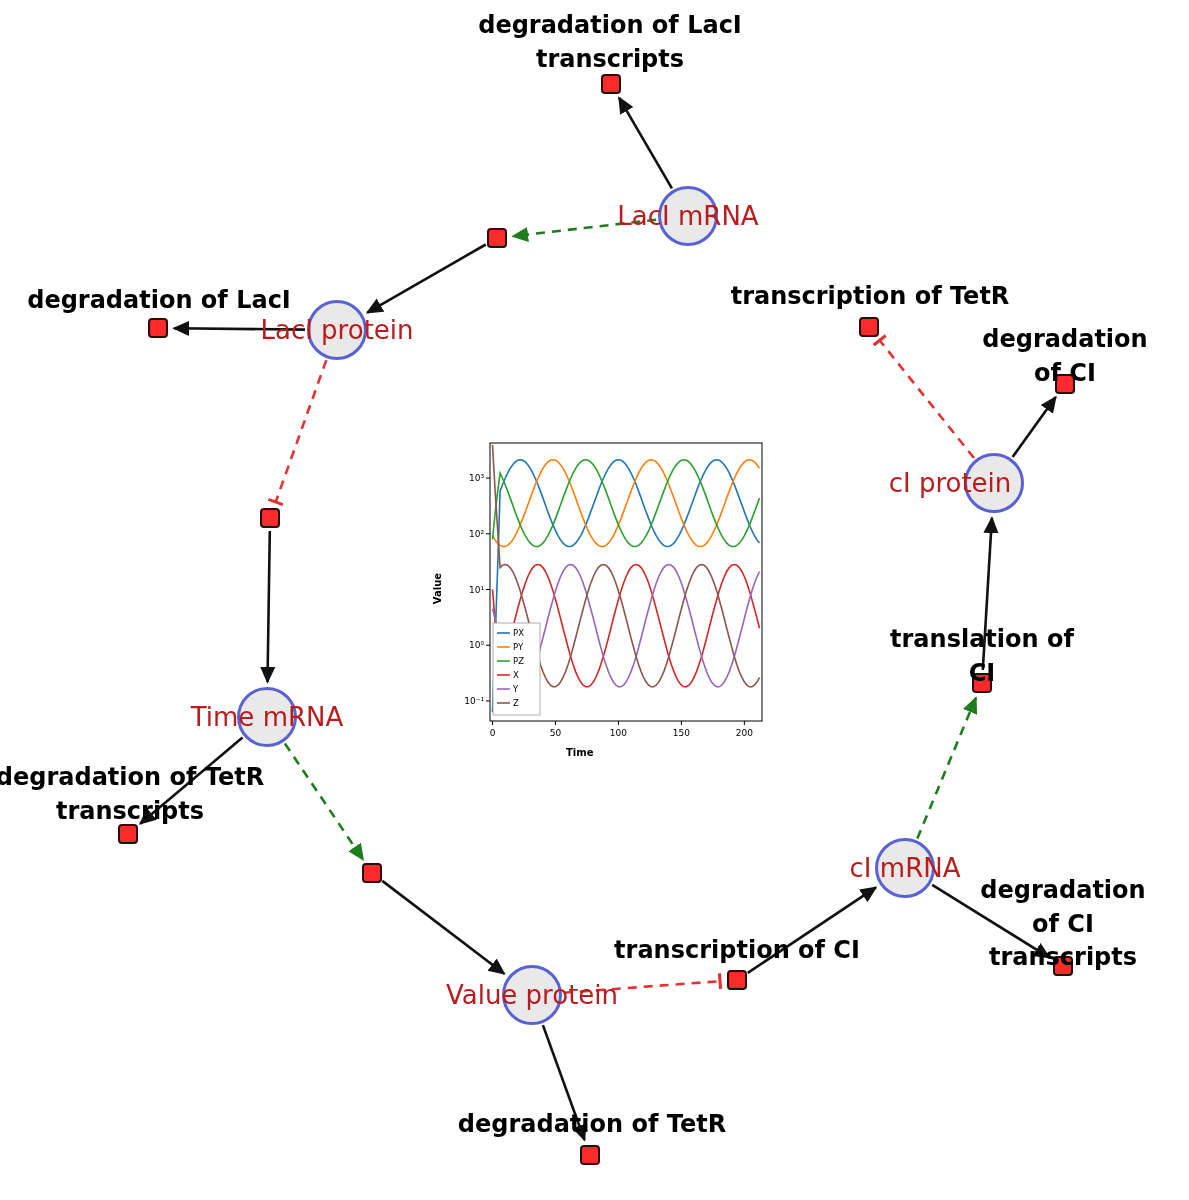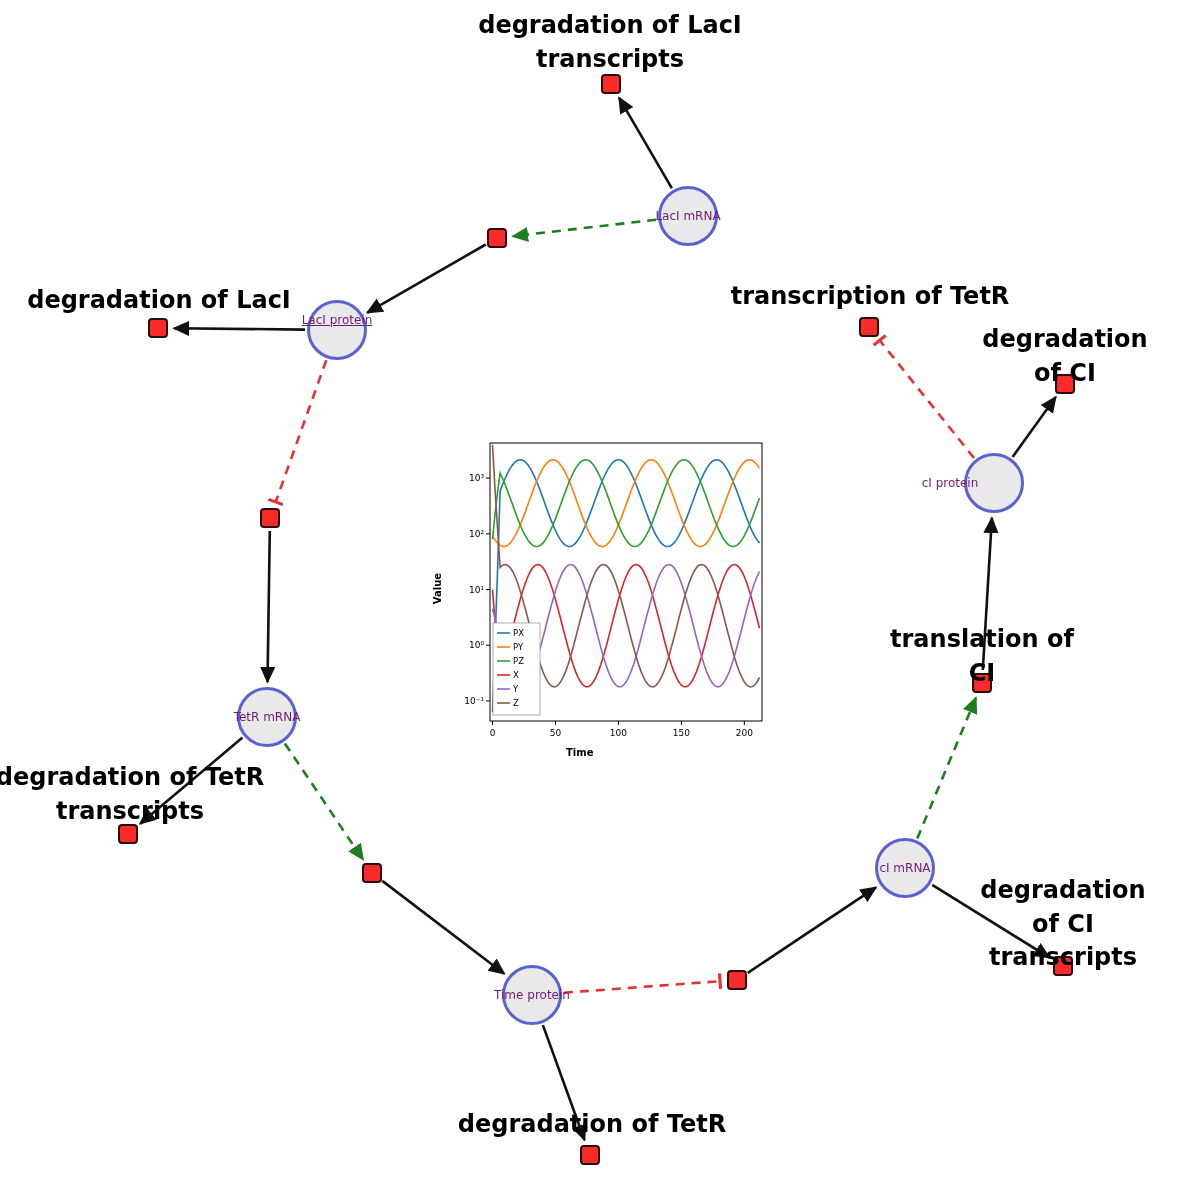--- a/index.html
+++ b/index.html
@@ -2,22 +2,22 @@
 <html><head>
 <meta charset="utf-8">
 <style>
   html,body{margin:0;padding:0;background:#fff;}
   #canvas{position:relative;width:1189px;height:1200px;background:#ffffff;
           font-family:"DejaVu Sans","Liberation Sans",sans-serif;overflow:hidden;}
   #edge-layer{position:absolute;left:0;top:0;width:1189px;height:1200px;z-index:1;}
   #nodes-layer{position:absolute;left:0;top:0;width:100%;height:100%;z-index:2;}
   .species-node{position:absolute;width:60px;height:60px;border-radius:50%;
                 box-sizing:border-box;border:3px solid #5a62d2;z-index:2;}
-  .species-label{position:absolute;transform:translate(-50%,-50%);font-size:12px;
-                 color:#701a75;white-space:nowrap;z-index:4;}
+  .species-label{position:absolute;transform:translate(-50%,-50%);font-size:26px;
+                 color:#b91c1c;white-space:nowrap;z-index:4;}
   .reaction-node{position:absolute;width:20px;height:20px;border-radius:4px;
                  box-sizing:border-box;border:2.5px solid #2a0a0a;z-index:3;}
   .reaction-label{position:absolute;transform:translate(-50%,-50%);font-size:24px;
                   font-weight:bold;color:#000;text-align:center;white-space:pre-line;
                   line-height:1.4;z-index:4;}
   #inset{position:absolute;left:425px;top:438px;width:342px;height:318px;z-index:5;}
   #inset-svg{display:block;}
   #inset-svg text{font-family:"DejaVu Sans","Liberation Sans",sans-serif;fill:#000;}
   .inset-xlabel{position:absolute;left:566px;top:747px;width:120px;text-align:left;
                 font-size:10px;font-weight:bold;color:#000;z-index:6;}
@@ -57,25 +57,25 @@
       <line x1="917.3" y1="838.5" x2="975.9" y2="697.8" stroke="#1e7d1e" stroke-width="2.6" marker-end="url(#arrow-green)" stroke-dasharray="9 7"></line>
       <line x1="982.8" y1="670.0" x2="991.9" y2="517.9" stroke="#111111" stroke-width="2.6" marker-end="url(#arrow-black)"></line>
       <line x1="1012.6" y1="457.0" x2="1055.7" y2="397.0" stroke="#111111" stroke-width="2.6" marker-end="url(#arrow-black)"></line>
       <line x1="974.0" y1="458.0" x2="879.6" y2="340.3" stroke="#e23333" stroke-width="2.6" marker-end="url(#tee-red)" stroke-dasharray="9 7"></line>
     </svg>
 
   <div id="nodes-layer">
       <div class="species-node" style="left: 658px; top: 186px; background: rgb(233, 233, 233); border-color: rgb(90, 98, 210);"></div>
       <div class="species-label" style="left: 688px; top: 216px;">LacI mRNA</div>
       <div class="species-node" style="left: 307px; top: 300px; background: rgb(233, 233, 233); border-color: rgb(90, 98, 210);"></div>
-      <div class="species-label" style="left: 337px; top: 320px; text-decoration: underline;">LacI protein</div>
+      <div class="species-label" style="left: 337px; top: 330px;">LacI protein</div>
       <div class="species-node" style="left: 237px; top: 687px; background: rgb(233, 233, 233); border-color: rgb(90, 98, 210);"></div>
-      <div class="species-label" style="left: 267px; top: 717px;">TetR mRNA</div>
+      <div class="species-label" style="left: 267px; top: 717px;">Time mRNA</div>
       <div class="species-node" style="left: 502px; top: 965px; background: rgb(233, 233, 233); border-color: rgb(90, 98, 210);"></div>
-      <div class="species-label" style="left: 532px; top: 995px;">Time protein</div>
+      <div class="species-label" style="left: 532px; top: 995px;">Value protein</div>
       <div class="species-node" style="left: 875px; top: 838px; background: rgb(233, 233, 233); border-color: rgb(90, 98, 210);"></div>
       <div class="species-label" style="left: 905px; top: 868px;">cI mRNA</div>
       <div class="species-node" style="left: 964px; top: 453px; background: rgb(233, 233, 233); border-color: rgb(90, 98, 210);"></div>
       <div class="species-label" style="left: 950px; top: 483px;">cI protein</div>
       <div class="reaction-node" style="left: 601px; top: 74px; background: rgb(251, 43, 43); border-color: rgb(42, 10, 10);"></div>
       <div class="reaction-label" style="left: 610px; top: 43px;">degradation of LacI
 transcripts</div>
       <div class="reaction-node" style="left: 487px; top: 228px; background: rgb(251, 43, 43); border-color: rgb(42, 10, 10);"></div>
       <div class="reaction-node" style="left: 859px; top: 317px; background: rgb(251, 43, 43); border-color: rgb(42, 10, 10);"></div>
       <div class="reaction-label" style="left: 870px; top: 297px;">transcription of TetR</div>
@@ -84,20 +84,21 @@
       <div class="reaction-node" style="left: 1055px; top: 374px; background: rgb(251, 43, 43); border-color: rgb(42, 10, 10);"></div>
       <div class="reaction-label" style="left: 1065px; top: 357px;">degradation of CI</div>
       <div class="reaction-node" style="left: 260px; top: 508px; background: rgb(251, 43, 43); border-color: rgb(42, 10, 10);"></div>
       <div class="reaction-node" style="left: 118px; top: 824px; background: rgb(251, 43, 43); border-color: rgb(42, 10, 10);"></div>
       <div class="reaction-label" style="left: 130px; top: 795px;">degradation of TetR
 transcripts</div>
       <div class="reaction-node" style="left: 362px; top: 863px; background: rgb(251, 43, 43); border-color: rgb(42, 10, 10);"></div>
       <div class="reaction-node" style="left: 972px; top: 673px; background: rgb(251, 43, 43); border-color: rgb(42, 10, 10);"></div>
       <div class="reaction-label" style="left: 982px; top: 657px;">translation of CI</div>
       <div class="reaction-node" style="left: 727px; top: 970px; background: rgb(251, 43, 43); border-color: rgb(42, 10, 10);"></div>
+      <div class="reaction-label" style="left: 737px; top: 951px;">transcription of CI</div>
       <div class="reaction-node" style="left: 1053px; top: 956px; background: rgb(251, 43, 43); border-color: rgb(42, 10, 10);"></div>
       <div class="reaction-label" style="left: 1063px; top: 924px;">degradation of CI
 transcripts</div>
       <div class="reaction-node" style="left: 580px; top: 1145px; background: rgb(251, 43, 43); border-color: rgb(42, 10, 10);"></div>
       <div class="reaction-label" style="left: 592px; top: 1125px;">degradation of TetR</div>
     </div>
 
   <div id="inset">
     <svg id="inset-svg" width="342" height="318" viewBox="0 0 342 318">
         <rect x="65" y="5" width="272" height="278" fill="#ffffff" stroke="#000000" stroke-width="1"></rect>

